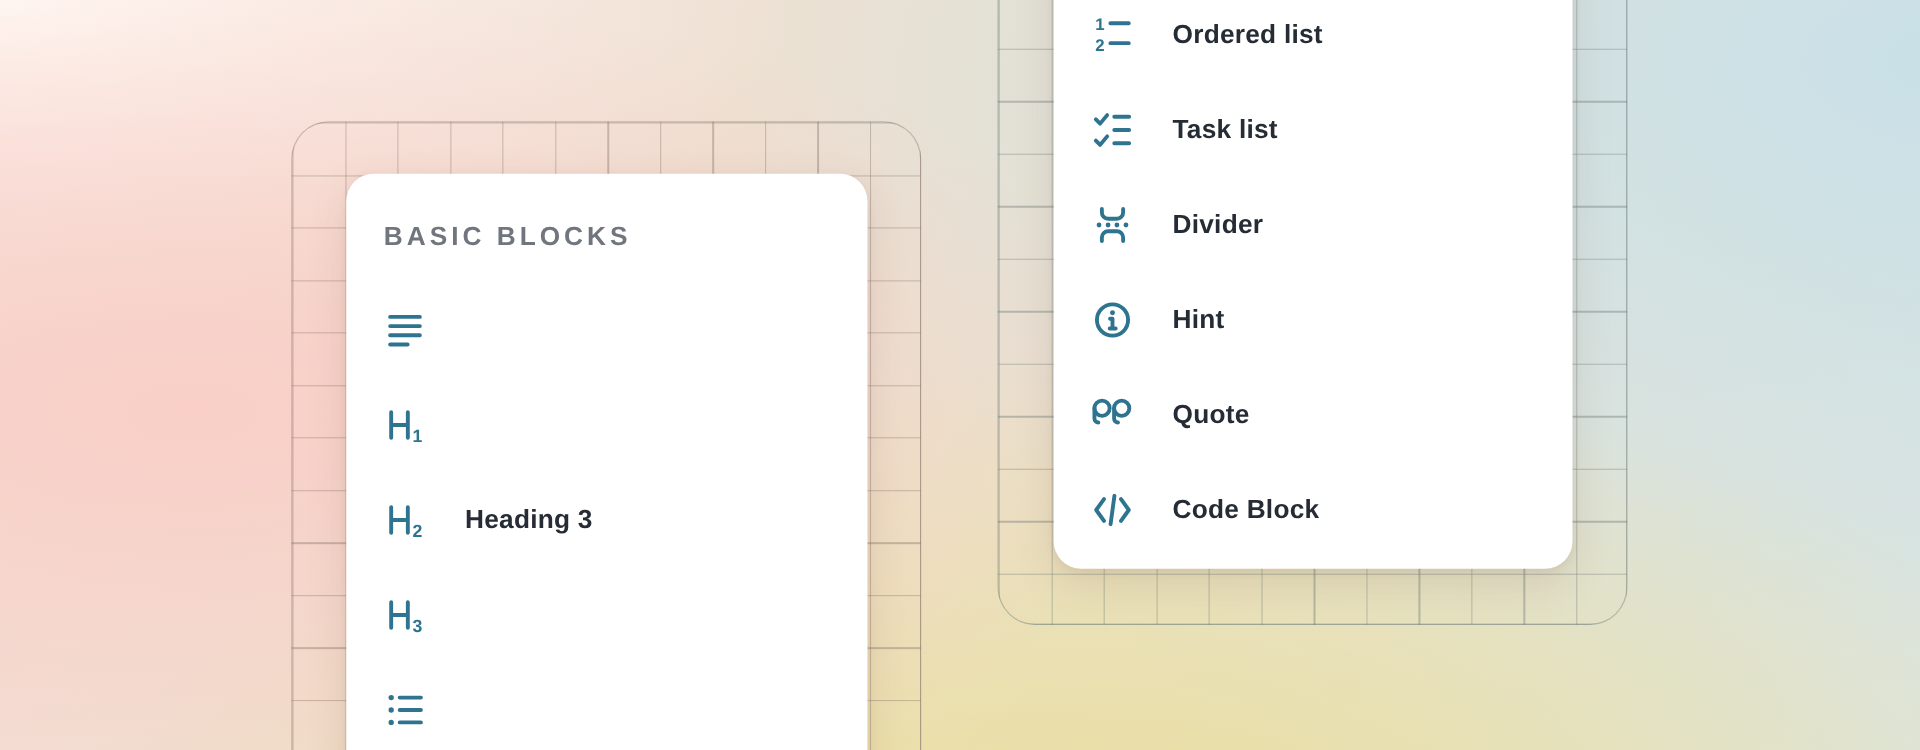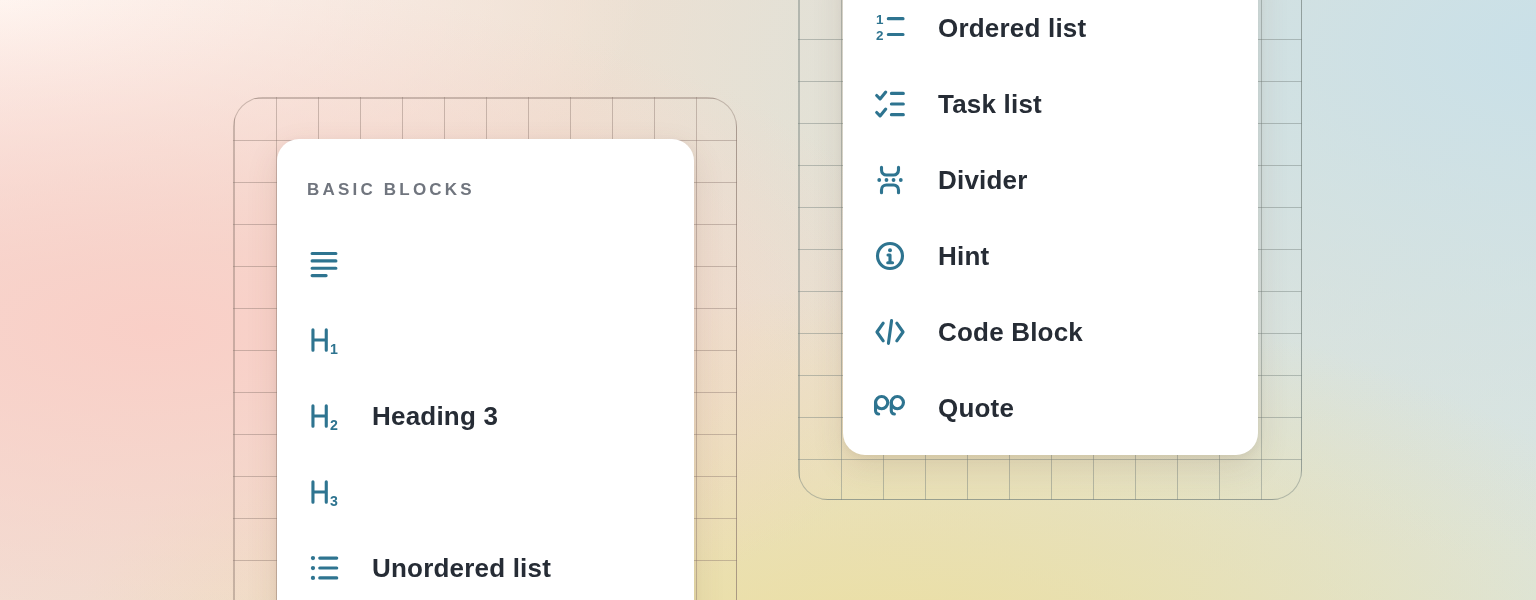--- a/index.html
+++ b/index.html
@@ -39,42 +39,42 @@
     border-radius:22px;
     box-shadow:0 12px 32px rgba(120,80,60,0.14), 0 2px 8px rgba(0,0,0,0.05);
   }
   #left-menu-card{  left:277px; top:139px; width:417px; height:520px; padding:42px 0 0 30px; }
   #right-menu-card{ left:843px; top:-48px; width:415px; height:503px; padding:38px 0 0 30px; }
 
   .section-label{
     display:block;
     height:18px;
     line-height:18px;
-    font-size:17px;
+    font-size:21px;
     font-weight:700;
     letter-spacing:3.2px;
     color:#70757e;
     margin:0 4px 27px 0;
   }
   ul.menu-list{ list-style:none; margin:0; padding:0; }
   li.menu-item{
     height:76px;
     display:flex;
     align-items:center;
     gap:31px;
     cursor:pointer;
   }
   .icon-box{
     width:34px;height:34px;
     flex:0 0 34px;
     display:flex;align-items:center;justify-content:center;
   }
   .icon-box svg{ width:34px;height:34px;display:block; }
   .item-label{
-    font-size:26px;
+    font-size:21px;
     font-weight:700;
     letter-spacing:0.2px;
     color:#262c35;
     white-space:nowrap;
   }
   svg .stk{ stroke:#2e7490; stroke-width:2.2; fill:none; stroke-linecap:round; stroke-linejoin:round; }
   svg .fil{ fill:#2e7490; }
   svg text{ font-family:"Liberation Sans", sans-serif; font-weight:700; fill:#2e7490; }
 </style>
 </head>
@@ -127,21 +127,20 @@
 
       <li class="menu-item">
         <span class="icon-box">
           <svg viewBox="0 0 24 24">
             <circle class="fil" cx="4.2" cy="5" r="1.5"></circle>
             <circle class="fil" cx="4.2" cy="12" r="1.5"></circle>
             <circle class="fil" cx="4.2" cy="19" r="1.5"></circle>
             <path class="stk" d="M9 5 H21 M9 12 H21 M9 19 H21"></path>
           </svg>
         </span>
-        <span class="item-label">Unordered list</span>
       </li>
 
     </ul>
   </div>
 
   <div id="right-menu-card" class="menu-card">
     <ul class="menu-list">
 
       <li class="menu-item">
         <span class="icon-box">
@@ -186,36 +185,36 @@
             <circle class="fil" cx="12" cy="7.9" r="1.4"></circle>
             <path class="stk" d="M10.6 11.3 H12 V16.8 M10.4 16.8 H13.8" stroke-width="2"></path>
           </svg>
         </span>
         <span class="item-label">Hint</span>
       </li>
 
       <li class="menu-item">
         <span class="icon-box">
           <svg viewBox="0 0 24 24">
-            <path class="stk" d="M7.2 5.8 L2.8 12 L7.2 18.2"></path>
-            <path class="stk" d="M16.8 5.8 L21.2 12 L16.8 18.2"></path>
-            <path class="stk" d="M13.1 4 L10.9 20"></path>
-          </svg>
-        </span>
-        <span class="item-label">Code Block</span>
-      </li>
-
-      <li class="menu-item">
-        <span class="icon-box">
-          <svg viewBox="0 0 24 24">
             <circle class="stk" cx="6.1" cy="8.2" r="4.3"></circle>
             <path class="stk" d="M1.8 8.2 V14 A2.2 2.2 0 0 0 4 16.2"></path>
             <circle class="stk" cx="17.2" cy="8.2" r="4.3"></circle>
             <path class="stk" d="M12.9 8.2 V14 A2.2 2.2 0 0 0 15.1 16.2"></path>
           </svg>
         </span>
         <span class="item-label">Quote</span>
       </li>
 
+      <li class="menu-item">
+        <span class="icon-box">
+          <svg viewBox="0 0 24 24">
+            <path class="stk" d="M7.2 5.8 L2.8 12 L7.2 18.2"></path>
+            <path class="stk" d="M16.8 5.8 L21.2 12 L16.8 18.2"></path>
+            <path class="stk" d="M13.1 4 L10.9 20"></path>
+          </svg>
+        </span>
+        <span class="item-label">Code Block</span>
+      </li>
+
     </ul>
   </div>
 
 </div>
 
 </body></html>

